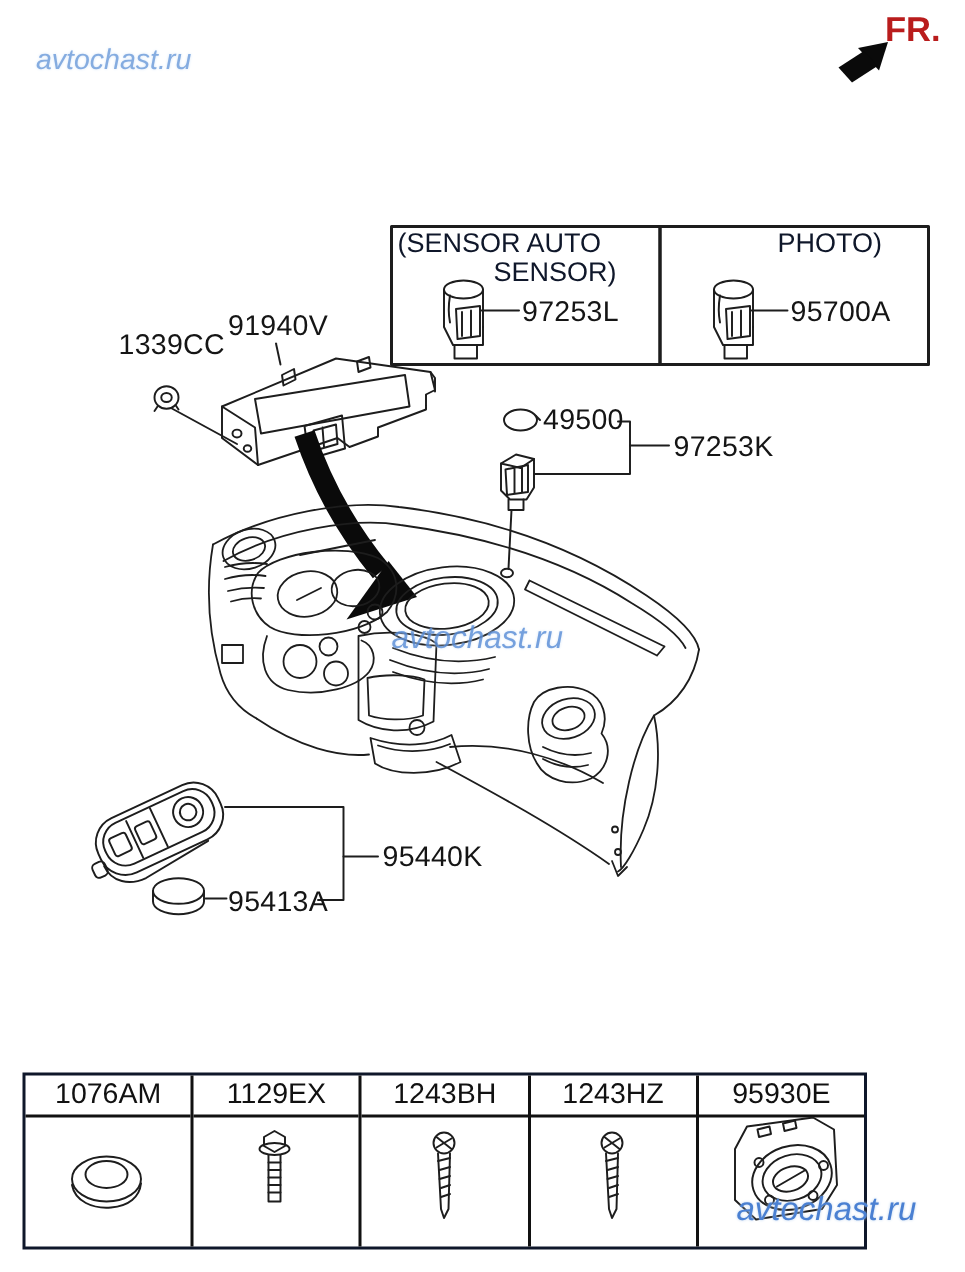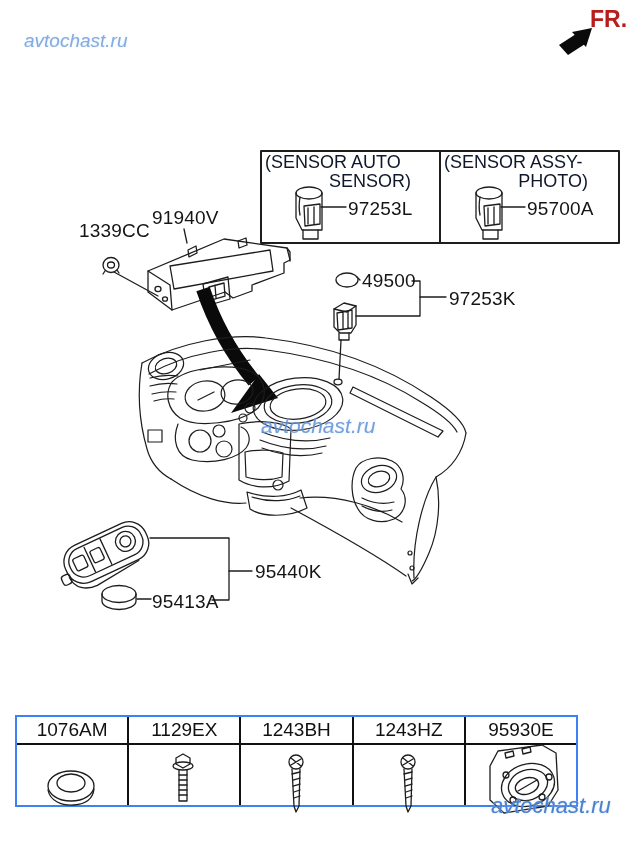--- a/index.html
+++ b/index.html
@@ -7,22 +7,22 @@
           font-family:"Liberation Sans",sans-serif;color:#111;}
   #lineart{position:absolute;left:0;top:0;z-index:2;pointer-events:none;}
   .lbl{position:absolute;z-index:3;font-size:19px;letter-spacing:0.2px;color:#151515;white-space:nowrap;}
   .boxtitle{position:absolute;z-index:3;font-size:18px;line-height:19px;color:#0f172a;}
   .wm{position:absolute;z-index:4;white-space:nowrap;font-weight:400;font-style:italic;}
   .wm-top{left:24px;top:30px;font-size:19px;color:#85ace0;text-shadow:0 0 2px #d4e4f7;}
   .wm-mid{left:261px;top:414px;font-size:21px;color:#5d90d8;opacity:.85;text-shadow:0 0 2px #cfe0f5;}
   .wm-bot{left:491px;top:793px;font-size:22px;color:#4a80d2;text-shadow:0 0 2px #b9d1ee;}
   .fr{position:absolute;left:590px;top:6px;z-index:3;font-size:23px;font-weight:bold;color:#b91c1c;}
   
-  #ptable{position:absolute;left:15px;top:715px;width:563px;height:92px;z-index:1;
-          border:2px solid #3b82f6;box-sizing:border-box;display:flex;}
+  #ptable{position:absolute;left:15px;top:715px;width:563px;height:118px;z-index:1;
+          border:2px solid #0f172a;box-sizing:border-box;display:flex;}
   .pcol{flex:1 1 0;display:flex;flex-direction:column;border-left:2px solid #111;box-sizing:border-box;}
   .pcol:first-child{border-left:none;}
   .phead{height:28px;border-bottom:2px solid #111;box-sizing:border-box;display:flex;
          align-items:center;justify-content:center;font-size:19px;}
   .pbody{flex:1;}
 </style>
 </head>
 <body>
 
 <div id="canvas">
@@ -251,19 +251,18 @@
   <div class="lbl" style="left:362px;top:270px">49500</div>
   <div class="lbl" style="left:449px;top:288px">97253K</div>
   <div class="lbl" style="left:255px;top:561px">95440K</div>
   <div class="lbl" style="left:152px;top:591px">95413A</div>
 
   <div class="boxtitle" style="left:265px;top:153px;width:170px">
     <div>(SENSOR AUTO</div>
     <div style="text-align:right;padding-right:24px">SENSOR)</div>
   </div>
   <div class="boxtitle" style="left:444px;top:153px;width:170px">
-    <div>(SENSOR ASSY-</div>
     <div style="text-align:right;padding-right:26px">PHOTO)</div>
   </div>
   <div class="lbl" style="left:348px;top:198px">97253L</div>
   <div class="lbl" style="left:527px;top:198px">95700A</div>
 
 </div>
 
 </body></html>

